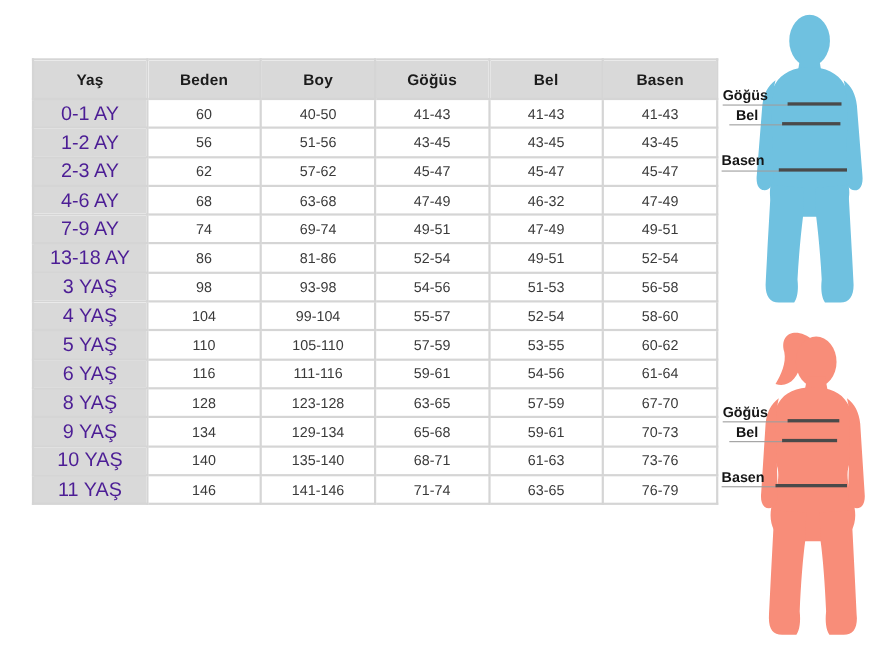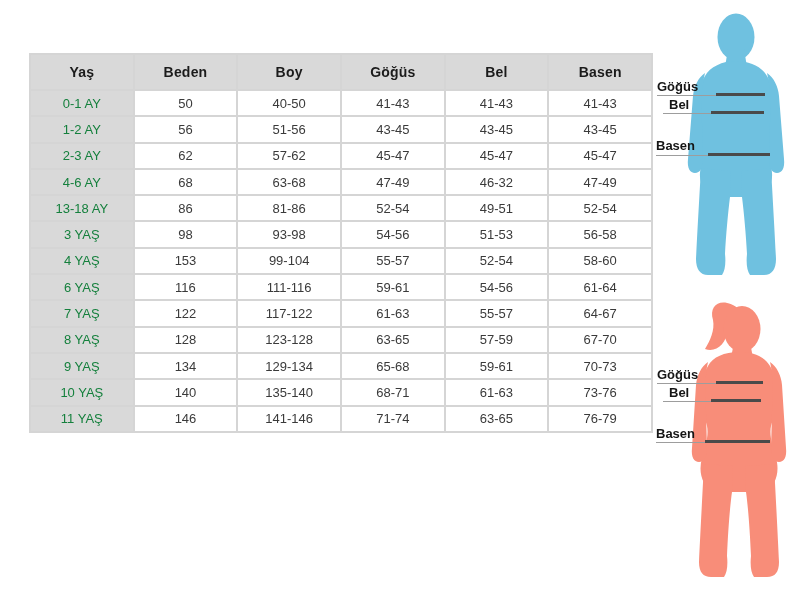--- a/index.html
+++ b/index.html
@@ -8,21 +8,21 @@
 
   
   table#size-table{position:absolute;left:29px;top:53px;width:624px;
         border-collapse:collapse;table-layout:fixed;}
   #size-table th,#size-table td{border:2px solid #d5d5d5;text-align:center;vertical-align:middle;
         padding:0;overflow:hidden;white-space:nowrap;}
   #size-table thead tr{height:36px;}
   #size-table thead th{background:var(--hdr-bg);font-size:14px;font-weight:bold;color:#1b1b1b;letter-spacing:.2px;}
   #size-table tbody tr{height:26.3px;}
   #size-table tbody td{background:#ffffff;font-size:13px;color:#3a3a3a;}
-  #size-table tbody td.age{background:var(--hdr-bg);font-size:13px;color:#15803d;}
+  #size-table tbody td.age{background:var(--hdr-bg);font-size:18px;color:#4c1d95;}
 
   
   .fig{position:absolute;}
   .fig path,.fig ellipse,.fig rect{stroke:none;}
   .boy-part{fill:var(--boy);}
   .girl-part{fill:var(--girl);}
 
   .mlabel{position:absolute;font-size:13px;font-weight:bold;color:#151515;line-height:13px;}
   .mline{position:absolute;height:3px;background:var(--line);}
   .mconn{position:absolute;height:1px;background:#9d9d9d;}
@@ -39,21 +39,21 @@
           <th>Beden</th>
           <th>Boy</th>
           <th>Göğüs</th>
           <th>Bel</th>
           <th>Basen</th>
         </tr>
     </thead>
     <tbody>
         <tr>
           <td class="age">0-1 AY</td>
-          <td class="">50</td>
+          <td class="">60</td>
           <td class="">40-50</td>
           <td class="">41-43</td>
           <td class="">41-43</td>
           <td class="">41-43</td>
         </tr>
         <tr>
           <td class="age">1-2 AY</td>
           <td class="">56</td>
           <td class="">51-56</td>
           <td class="">43-45</td>
@@ -70,58 +70,66 @@
         </tr>
         <tr>
           <td class="age">4-6 AY</td>
           <td class="">68</td>
           <td class="">63-68</td>
           <td class="">47-49</td>
           <td class="">46-32</td>
           <td class="">47-49</td>
         </tr>
         <tr>
+          <td class="age">7-9 AY</td>
+          <td class="">74</td>
+          <td class="">69-74</td>
+          <td class="">49-51</td>
+          <td class="">47-49</td>
+          <td class="">49-51</td>
+        </tr>
+        <tr>
           <td class="age">13-18 AY</td>
           <td class="">86</td>
           <td class="">81-86</td>
           <td class="">52-54</td>
           <td class="">49-51</td>
           <td class="">52-54</td>
         </tr>
         <tr>
           <td class="age">3 YAŞ</td>
           <td class="">98</td>
           <td class="">93-98</td>
           <td class="">54-56</td>
           <td class="">51-53</td>
           <td class="">56-58</td>
         </tr>
         <tr>
           <td class="age">4 YAŞ</td>
-          <td class="">153</td>
+          <td class="">104</td>
           <td class="">99-104</td>
           <td class="">55-57</td>
           <td class="">52-54</td>
           <td class="">58-60</td>
+        </tr>
+        <tr>
+          <td class="age">5 YAŞ</td>
+          <td class="">110</td>
+          <td class="">105-110</td>
+          <td class="">57-59</td>
+          <td class="">53-55</td>
+          <td class="">60-62</td>
         </tr>
         <tr>
           <td class="age">6 YAŞ</td>
           <td class="">116</td>
           <td class="">111-116</td>
           <td class="">59-61</td>
           <td class="">54-56</td>
           <td class="">61-64</td>
-        </tr>
-        <tr>
-          <td class="age">7 YAŞ</td>
-          <td class="">122</td>
-          <td class="">117-122</td>
-          <td class="">61-63</td>
-          <td class="">55-57</td>
-          <td class="">64-67</td>
         </tr>
         <tr>
           <td class="age">8 YAŞ</td>
           <td class="">128</td>
           <td class="">123-128</td>
           <td class="">63-65</td>
           <td class="">57-59</td>
           <td class="">67-70</td>
         </tr>
         <tr>

